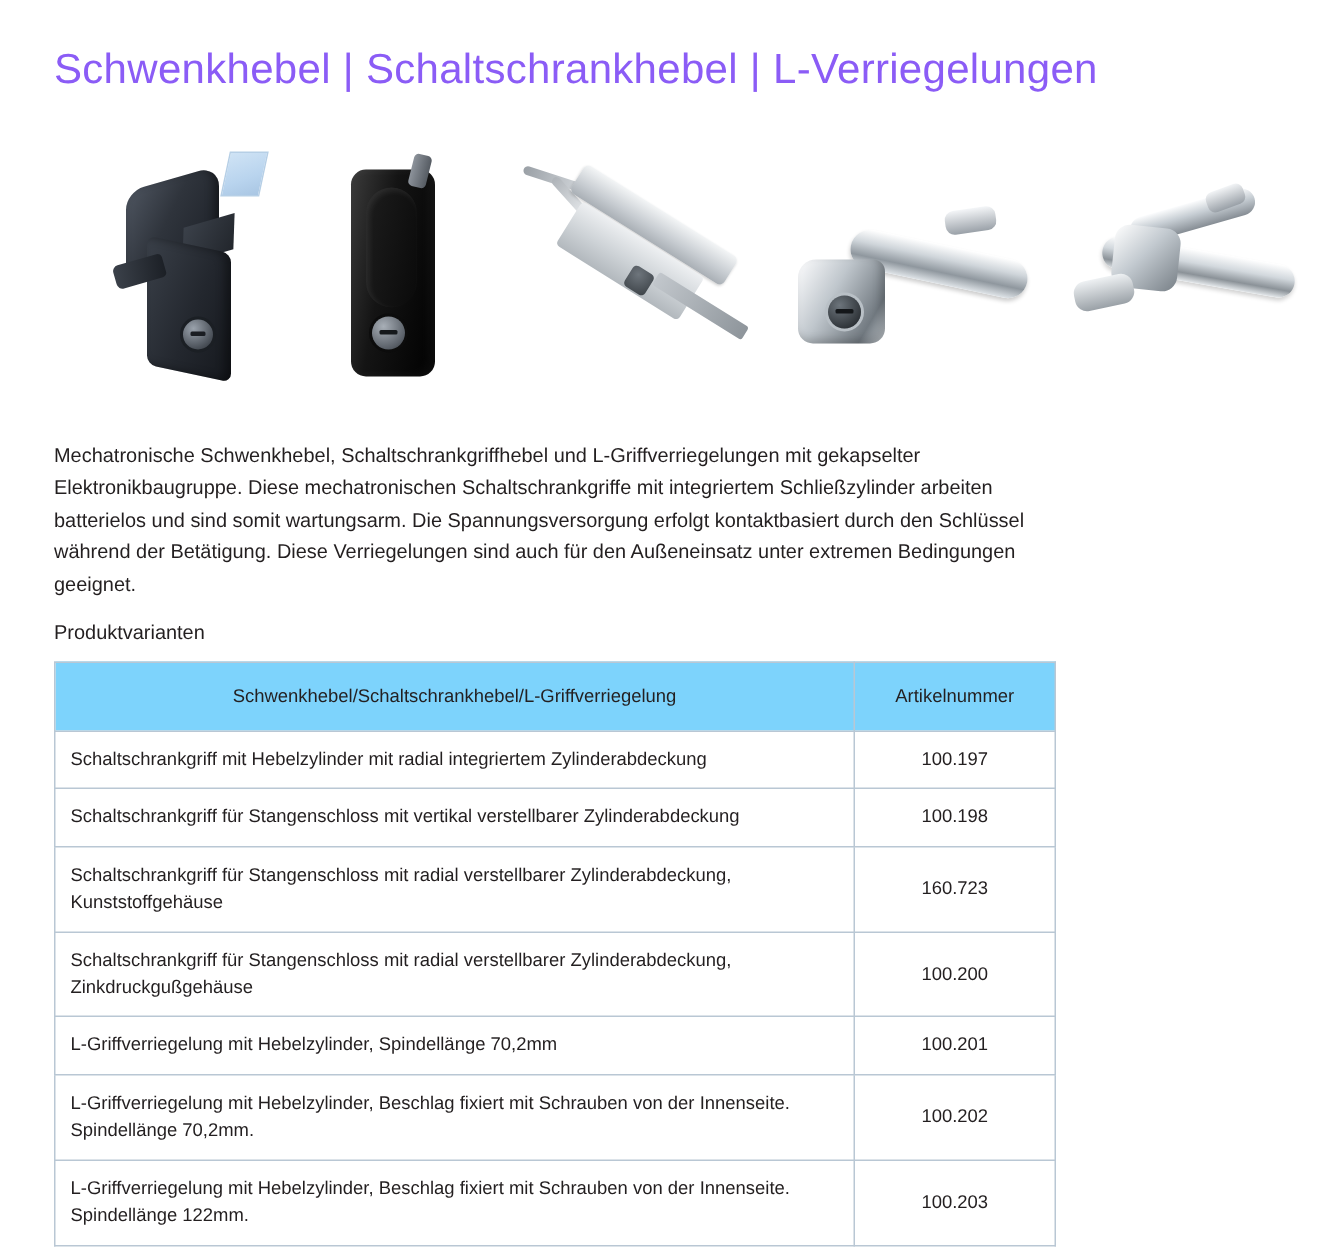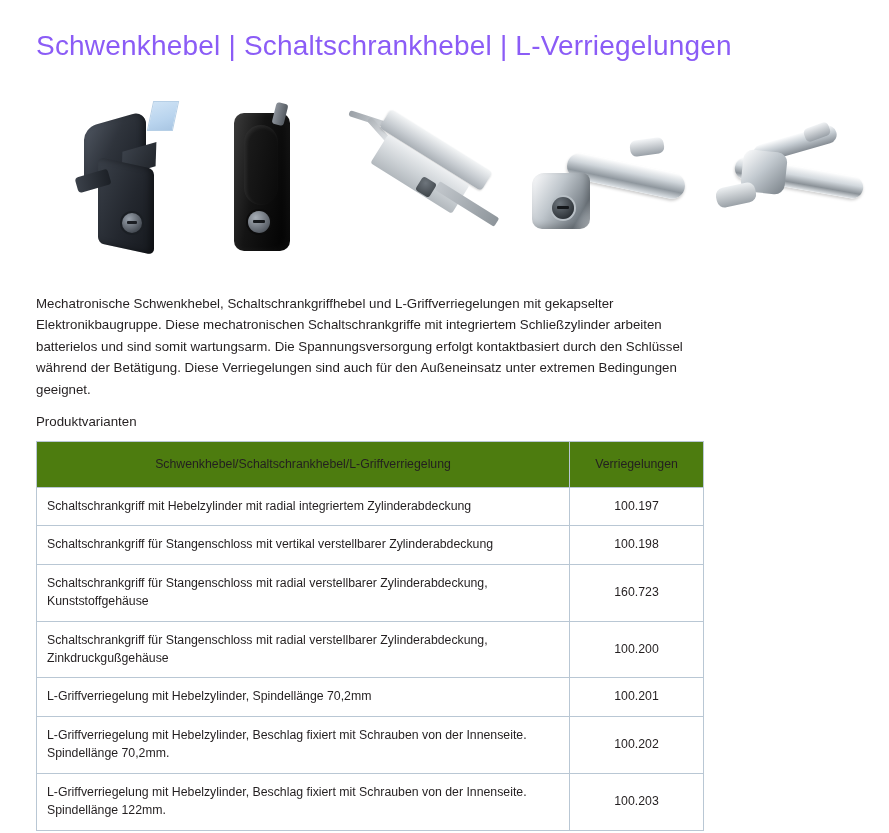--- a/index.html
+++ b/index.html
@@ -250,21 +250,21 @@
     padding: 9px 10px 10px 10px;
     vertical-align: middle;
     line-height: 1.5;
     color: #231f20;
     font-weight: 400;
   }
   table.variants thead th {
     height: 46px;
     padding-top: 8px;
     padding-bottom: 8px;
-    background: #4d7c0f;
+    background: #7dd3fc;
   }
   table.variants thead th.h2 { text-align: center; }
   table.variants td.num {
     text-align: center;
     white-space: nowrap;
   }
   table.variants tbody tr { height: 32px; }
 </style>
 </head>
 <body>
@@ -322,21 +322,21 @@
   <div class="sec-label">Produktvarianten</div>
 
   <table class="variants">
     <colgroup>
         <col class="c1">
         <col class="c2">
       </colgroup>
     <thead>
       <tr>
         <th class="h1">Schwenkhebel/Schaltschrankhebel/L-Griffverriegelung</th>
-        <th class="h2">Verriegelungen</th>
+        <th class="h2">Artikelnummer</th>
       </tr>
     </thead>
     <tbody>
       <tr>
         <td>Schaltschrankgriff mit Hebelzylinder mit radial integriertem Zylinderabdeckung</td>
         <td class="num">100.197</td>
       </tr>
       <tr>
         <td>Schaltschrankgriff für Stangenschloss mit vertikal verstellbarer Zylinderabdeckung</td>
         <td class="num">100.198</td>

